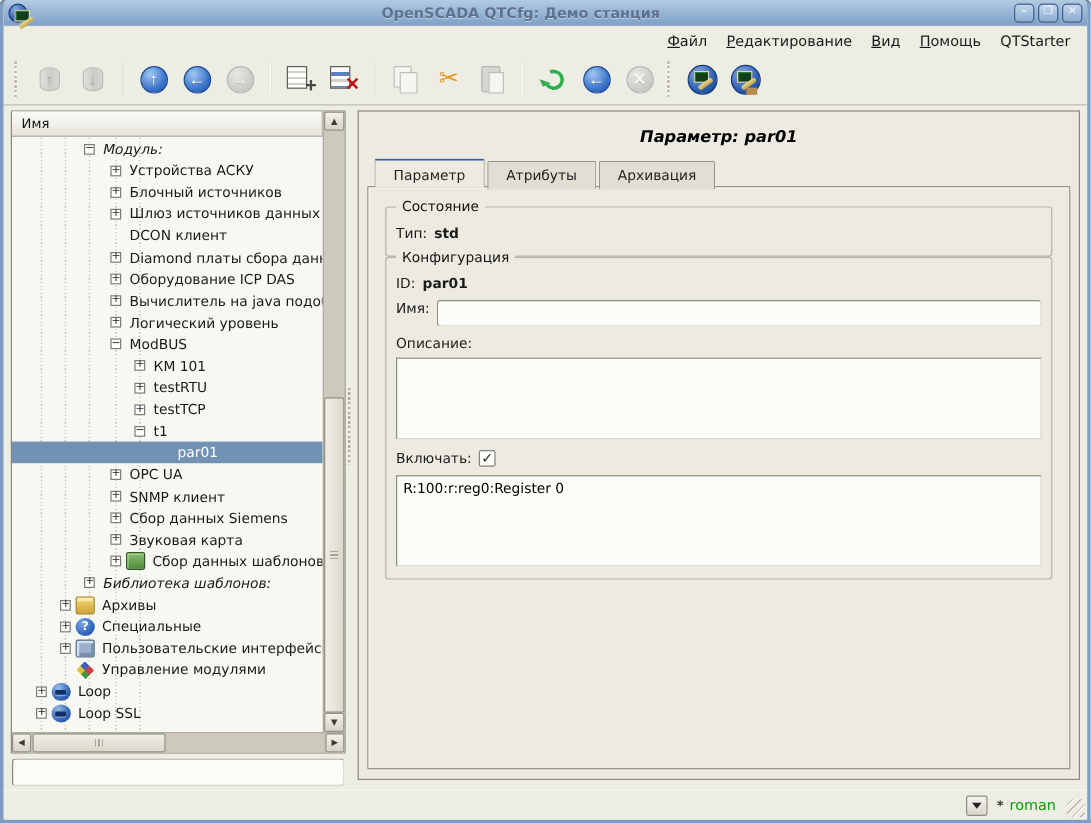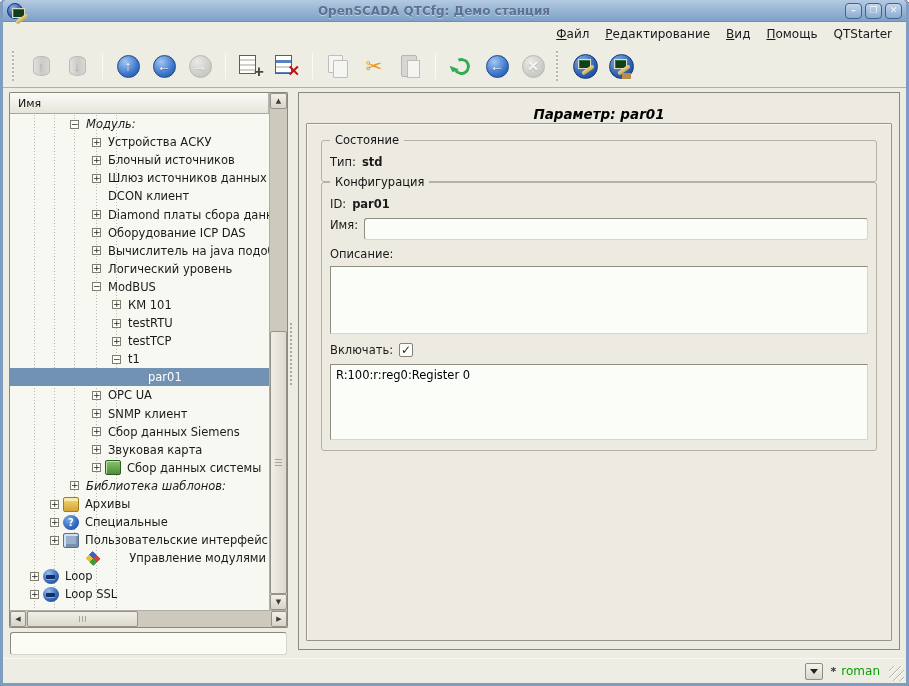--- a/index.html
+++ b/index.html
@@ -491,42 +491,42 @@
             <div class="exp">+</div>
             <span class="lbl">Сбор данных Siemens</span>
           </div>
           <div class="tree-row" style="padding-left: 82px;">
             <div class="exp">+</div>
             <span class="lbl">Звуковая карта</span>
           </div>
           <div class="tree-row" style="padding-left: 82px;">
             <div class="exp">+</div>
             <span class="ti ti-system-daq"></span>
-            <span class="lbl">Сбор данных системы</span>
+            <span class="lbl">Сбор данных шаблонов</span>
           </div>
           <div class="tree-row" style="padding-left: 60px;">
             <div class="exp">+</div>
             <span class="lbl it">Библиотека шаблонов:</span>
           </div>
           <div class="tree-row" style="padding-left: 40px;">
             <div class="exp">+</div>
             <span class="ti ti-archives"></span>
             <span class="lbl">Архивы</span>
           </div>
           <div class="tree-row" style="padding-left: 40px;">
             <div class="exp">+</div>
             <span class="ti ti-special">?</span>
             <span class="lbl">Специальные</span>
           </div>
           <div class="tree-row" style="padding-left: 40px;">
             <div class="exp">+</div>
             <span class="ti ti-ui"></span>
             <span class="lbl">Пользовательские интерфейсы</span>
           </div>
-          <div class="tree-row" style="padding-left: 40px; justify-content: space-between;">
+          <div class="tree-row" style="padding-left: 40px;">
             <span class="exp-spacer"></span>
             <span class="ti ti-modules"></span>
             <span class="lbl">Управление модулями</span>
           </div>
           <div class="tree-row" style="padding-left: 20px;">
             <div class="exp">+</div>
             <span class="ti ti-station"></span>
             <span class="lbl">Loop</span>
           </div>
           <div class="tree-row" style="padding-left: 20px;">
@@ -552,20 +552,25 @@
     </div>
 
     <input class="tree-search" value="" style="">
 
     <div class="splitter">
       <div class="handle"></div>
     </div>
 
     <div class="right-panel">
       <div class="panel-title">Параметр: par01</div>
+      <div class="tabbar" id="tabbar">
+          <div class="tab active"><span>Параметр</span></div>
+          <div class="tab"><span>Атрибуты</span></div>
+          <div class="tab"><span>Архивация</span></div>
+        </div>
       <div class="tab-frame">
 
         <div class="groupbox gb-state">
           <span class="legend">Состояние</span>
           <div class="frow">
             <span class="flabel">Тип:</span>
             <b>std</b>
           </div>
         </div>
 

